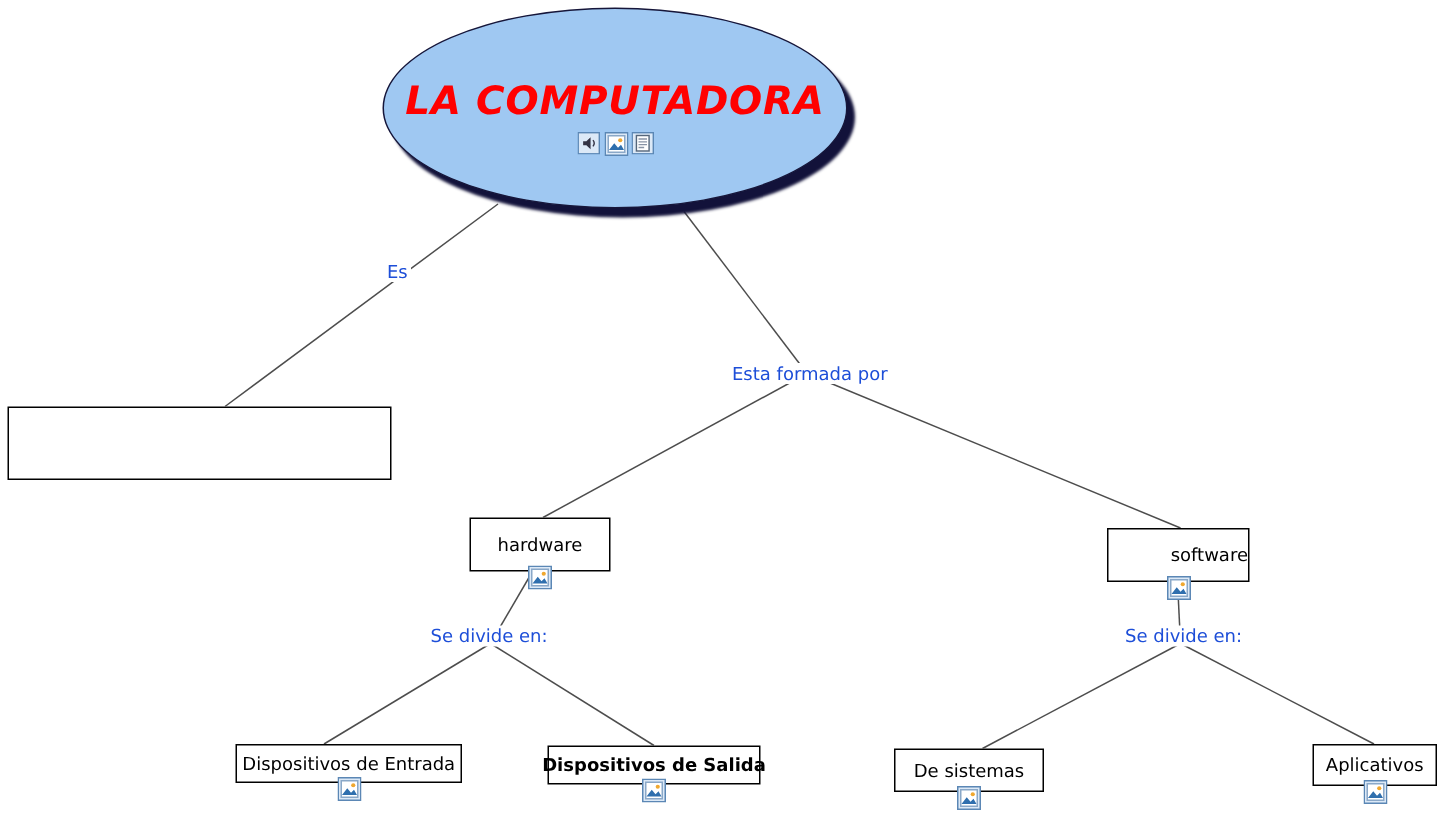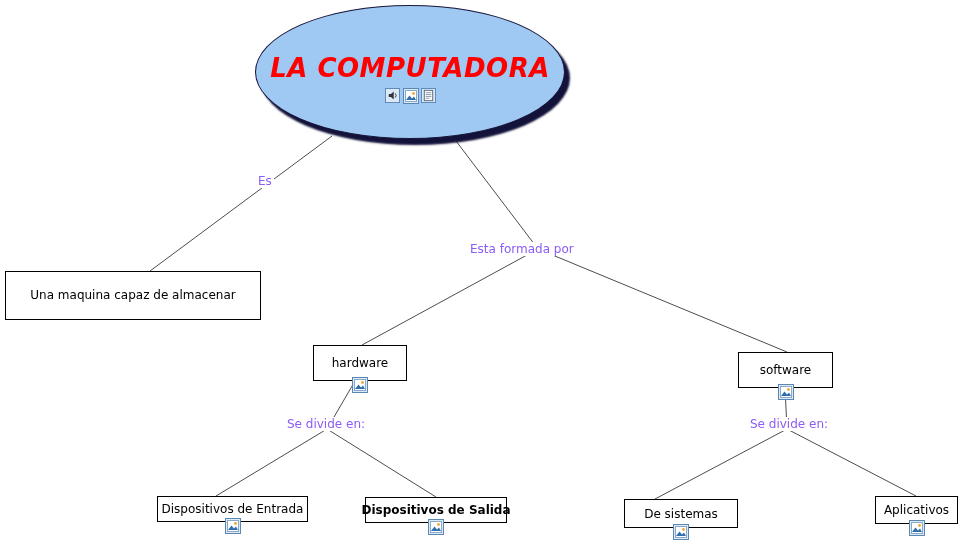--- a/index.html
+++ b/index.html
@@ -24,37 +24,37 @@
   .res-icon{width:15px;height:15px;line-height:0;display:inline-block;cursor:pointer;}
 
   .concept{
     position:absolute;background:#fff;border:1px solid #000;
     display:flex;align-items:center;justify-content:center;
     font-size:12px;box-sizing:border-box;white-space:nowrap;cursor:default;
   }
   .def{left:5px;top:271px;width:256px;height:49px;flex-direction:column;
        white-space:normal;text-align:center;line-height:1.55;}
   .hw{left:313px;top:345px;width:94px;height:36px;}
-  .sw{left:738px;top:352px;width:95px;height:36px;}
+  .sw{left:738px;top:352px;width:95px;height:36px;justify-content:flex-end;}
   .entrada{left:157px;top:496px;width:151px;height:26px;}
   .salida{left:365px;top:497px;width:142px;height:26px;font-weight:bold;}
-  .sistemas{left:624px;top:499px;width:114px;height:29px;}
+  .sistemas{left:596px;top:499px;width:100px;height:29px;}
   .aplicativos{left:875px;top:496px;width:83px;height:28px;}
 
   .node-icon{
     position:absolute;left:50%;bottom:-13px;transform:translateX(-50%);
     width:16px;height:16px;line-height:0;cursor:pointer;
   }
 
   .phrase{
-    position:absolute;font-size:12px;color:#8b5cf6;background:#fff;
+    position:absolute;font-size:12px;color:#1d4ed8;background:#fff;
     padding:0 2px;white-space:nowrap;cursor:default;
   }
   .p-es{left:256px;top:174px;}
-  .p-formada{left:468px;top:242px;}
+  .p-formada{left:486px;top:242px;}
   .p-div-hw{left:285px;top:417px;}
   .p-div-sw{left:748px;top:417px;}
 </style>
 </head>
 <body>
 
 <div class="canvas">
 
   <svg class="lines" viewBox="0 0 963 547" width="963" height="547" xmlns="http://www.w3.org/2000/svg">
     <g stroke="#4d4d4d" stroke-width="1" fill="none">
@@ -96,21 +96,20 @@
     <line x1="5" y1="5" x2="11" y2="5" stroke="#8893a5" stroke-width="1"></line>
     <line x1="5" y1="7" x2="11" y2="7" stroke="#8893a5" stroke-width="1"></line>
     <line x1="5" y1="9" x2="11" y2="9" stroke="#8893a5" stroke-width="1"></line>
     <line x1="5" y1="11" x2="9" y2="11" stroke="#8893a5" stroke-width="1"></line>
   </svg>
 </span>
     </span>
   </div>
 
   <div class="concept def">
-    <span>Una maquina capaz de almacenar</span>
   </div>
 
   <div class="concept hw">
     <span>hardware</span>
     <span class="node-icon">
   <svg width="16" height="16" viewBox="0 0 16 16" xmlns="http://www.w3.org/2000/svg">
     <rect x="0.5" y="0.5" width="15" height="15" fill="#dce9f7" stroke="#5b87b5"></rect>
     <rect x="2.5" y="2.5" width="11" height="11" fill="#ffffff" stroke="#8aa8c8"></rect>
     <circle cx="10.5" cy="5.5" r="1.4" fill="#f0a830"></circle>
     <path d="M3 12 L6.5 7.5 L9 10.5 L11 8.5 L13 12 Z" fill="#2f6fae"></path>

